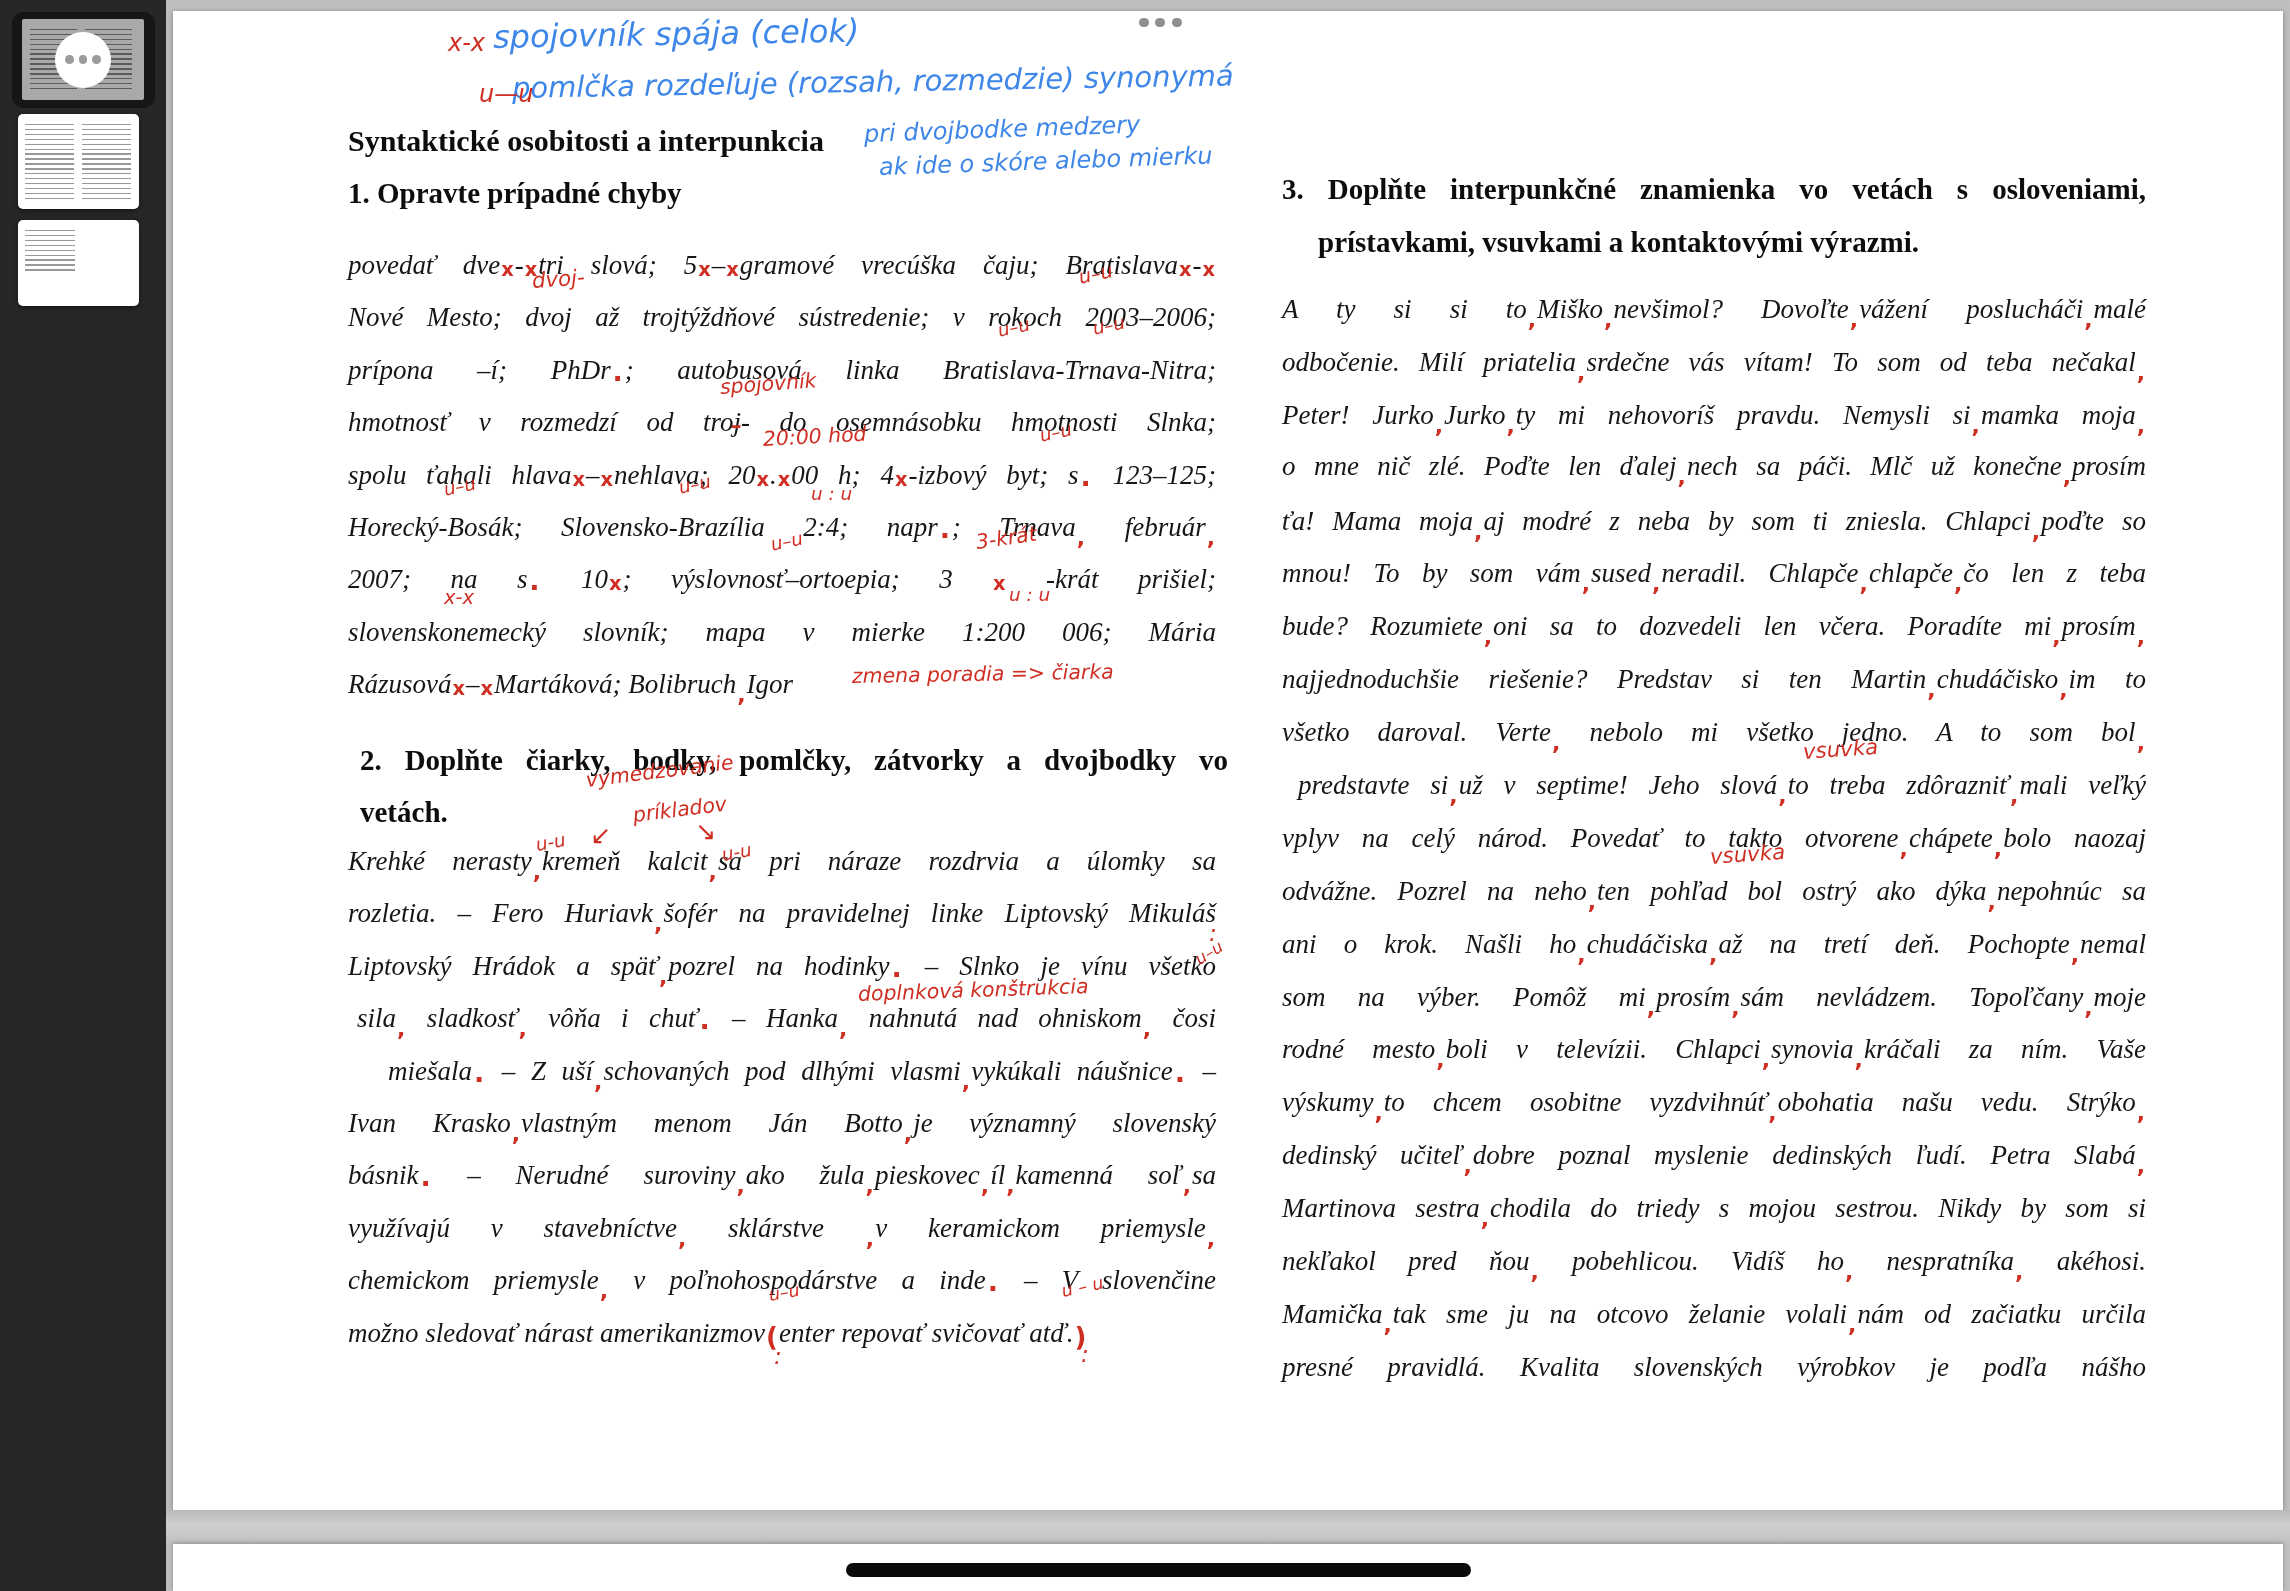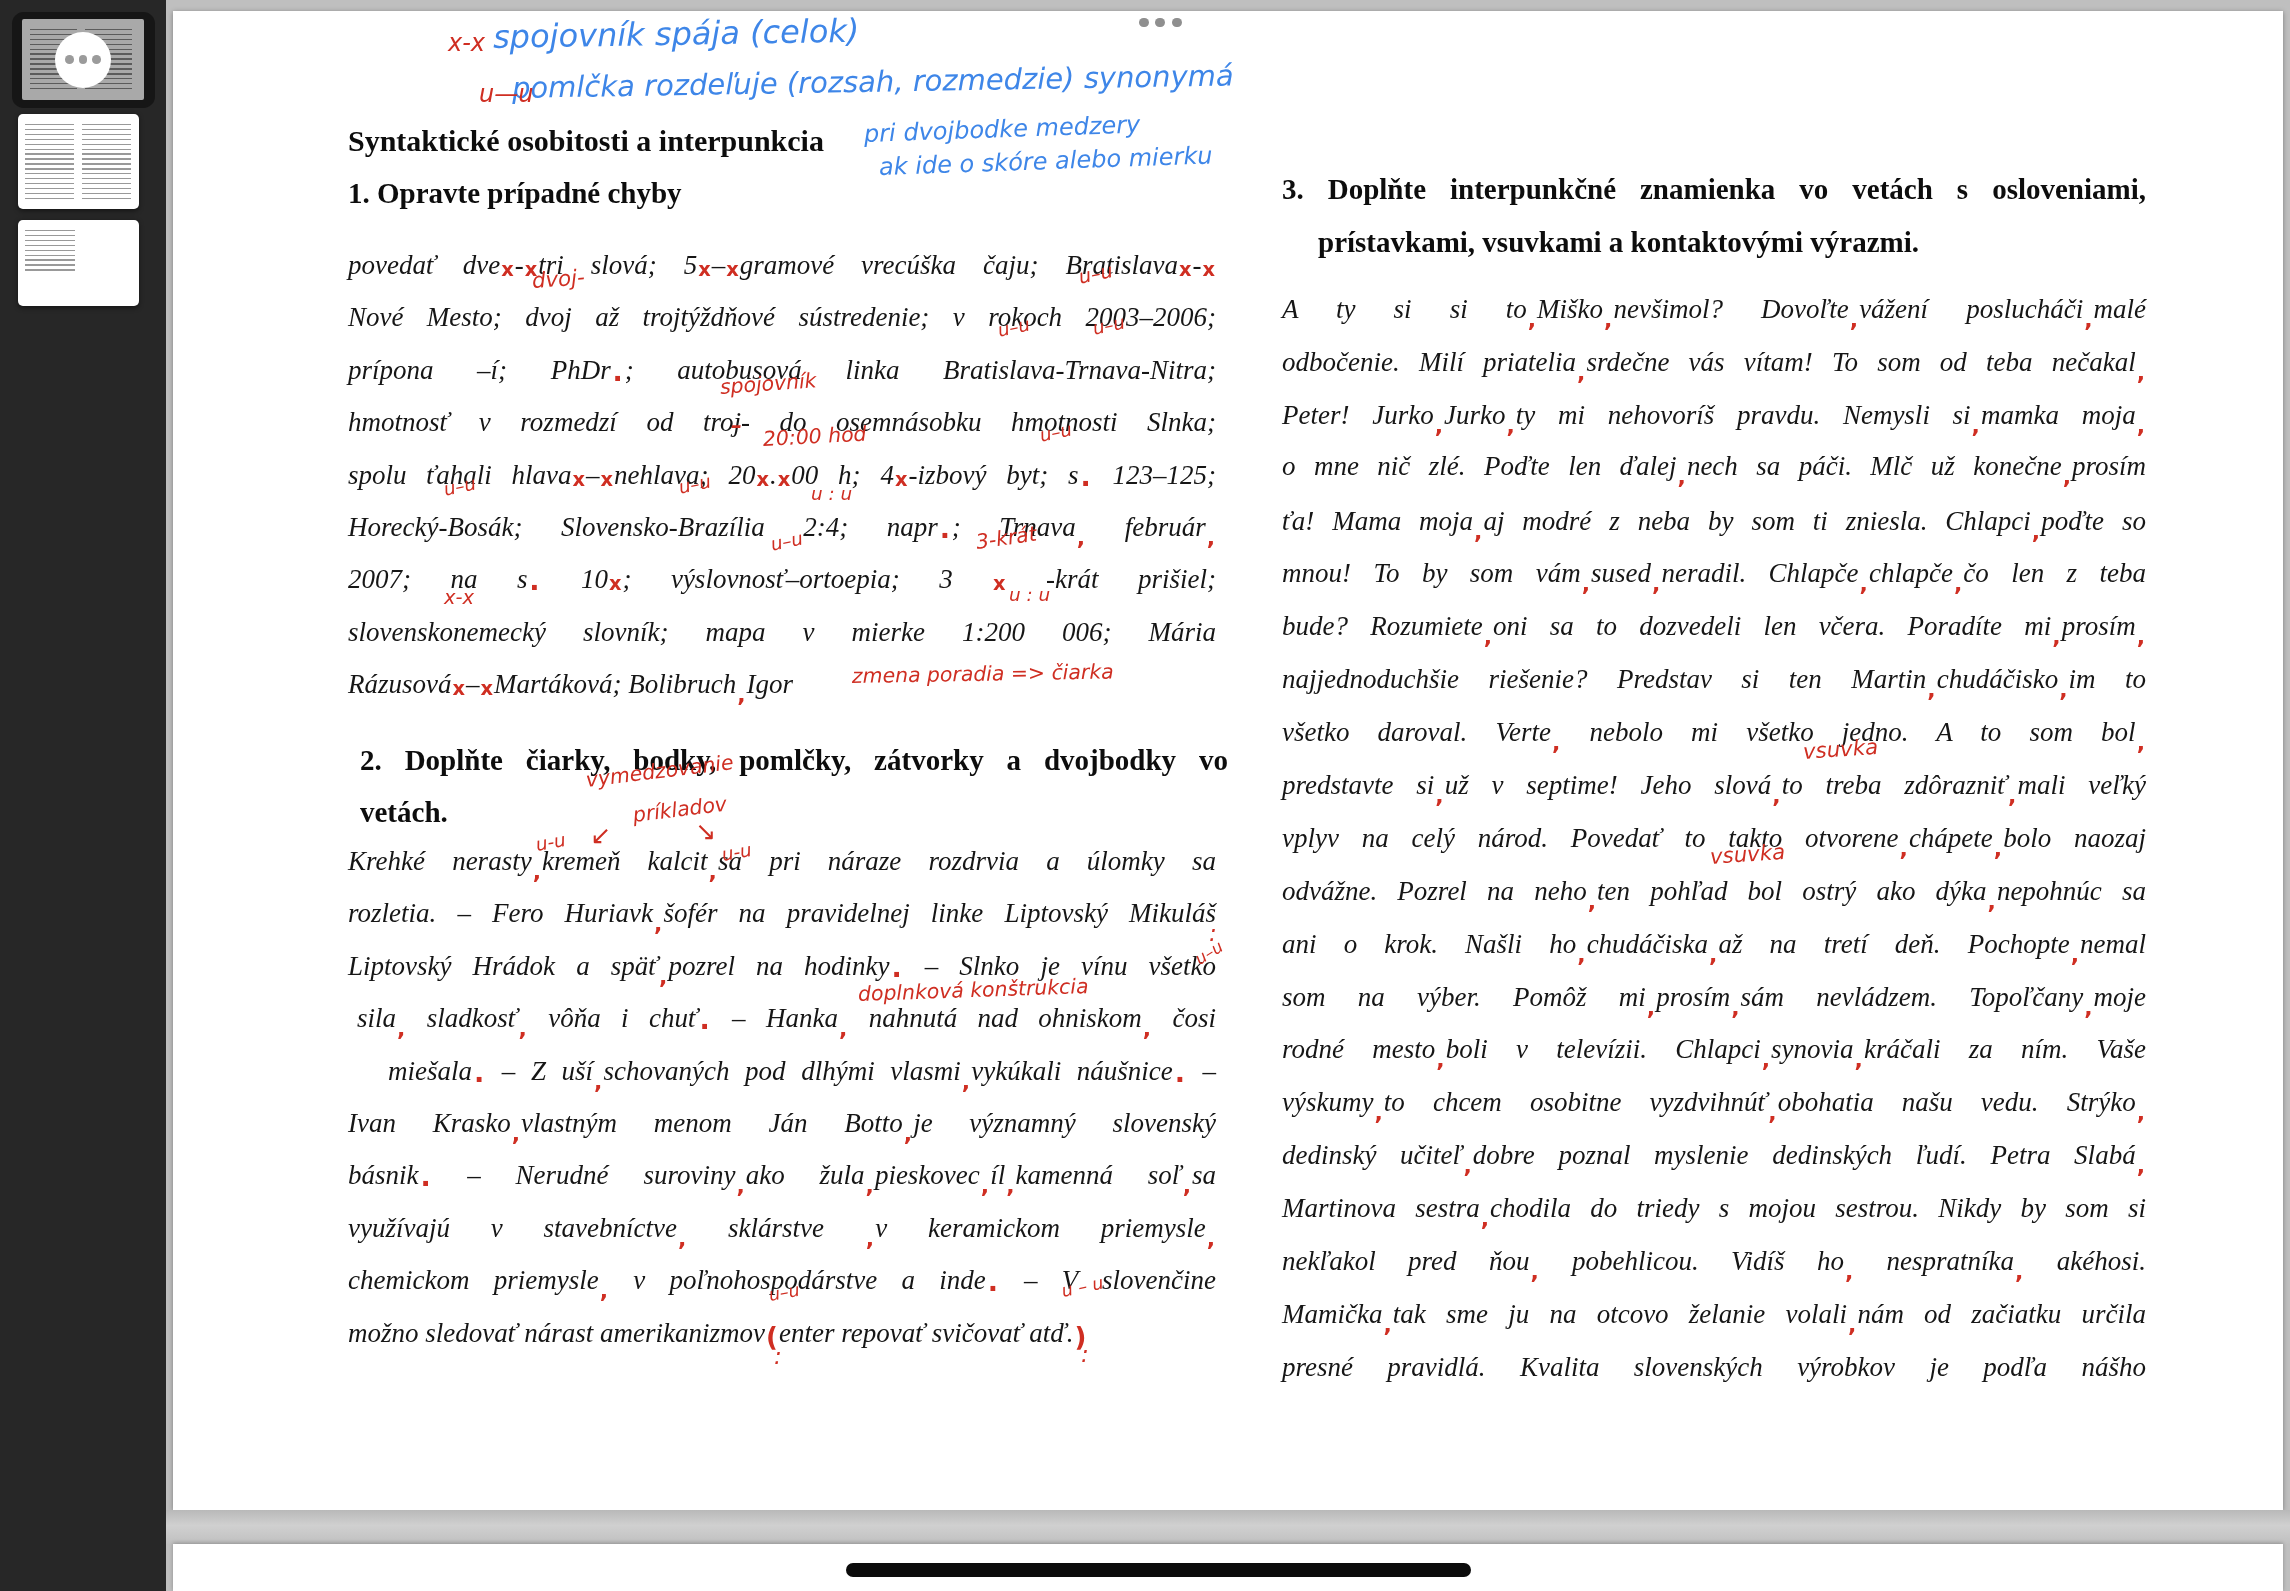--- a/index.html
+++ b/index.html
@@ -125,21 +125,21 @@
   <div class="col" style="left:1282px;top:283px;width:864px;height:1116px;">
       <div class="tline" style="top: 0px;">A ty si si to<span class="ri rc">,</span>Miško<span class="ri rc">,</span>nevšimol? Dovoľte<span class="ri rc">,</span>vážení poslucháči<span class="ri rc">,</span>malé</div>
       <div class="tline" style="top: 53px;">odbočenie. Milí priatelia<span class="ri rc">,</span>srdečne vás vítam! To som od teba nečakal<span class="ri rc">,</span></div>
       <div class="tline" style="top: 106px;">Peter! Jurko<span class="ri rc">,</span>Jurko<span class="ri rc">,</span>ty mi nehovoríš pravdu. Nemysli si<span class="ri rc">,</span>mamka moja<span class="ri rc">,</span></div>
       <div class="tline" style="top: 157px;">o mne nič zlé. Poďte len ďalej<span class="ri rc">,</span>nech sa páči. Mlč už konečne<span class="ri rc">,</span>prosím</div>
       <div class="tline" style="top: 212px;">ťa! Mama moja<span class="ri rc">,</span>aj modré z neba by som ti zniesla. Chlapci<span class="ri rc">,</span>poďte so</div>
       <div class="tline" style="top: 264px;">mnou! To by som vám<span class="ri rc">,</span>sused<span class="ri rc">,</span>neradil. Chlapče<span class="ri rc">,</span>chlapče<span class="ri rc">,</span>čo len z teba</div>
       <div class="tline" style="top: 317px;">bude? Rozumiete<span class="ri rc">,</span>oni sa to dozvedeli len včera. Poradíte mi<span class="ri rc">,</span>prosím<span class="ri rc">,</span></div>
       <div class="tline" style="top: 370px;">najjednoduchšie riešenie? Predstav si ten Martin<span class="ri rc">,</span>chudáčisko<span class="ri rc">,</span>im to</div>
       <div class="tline" style="top: 423px;">všetko daroval. Verte<span class="ri rc">,</span> nebolo mi všetko jedno. A to som bol<span class="ri rc">,</span></div>
-      <div class="tline" style="top: 476px;">predstavte si<span class="ri rc">,</span>už v septime! Jeho slová<span class="ri rc">,</span>to treba zdôrazniť<span class="ri rc">,</span>mali veľký</div>
+      <div class="tline" style="top: 476px; margin-left: 16px;">predstavte si<span class="ri rc">,</span>už v septime! Jeho slová<span class="ri rc">,</span>to treba zdôrazniť<span class="ri rc">,</span>mali veľký</div>
       <div class="tline" style="top: 529px;">vplyv na celý národ. Povedať to takto otvorene<span class="ri rc">,</span>chápete<span class="ri rc">,</span>bolo naozaj</div>
       <div class="tline" style="top: 582px;">odvážne. Pozrel na neho<span class="ri rc">,</span>ten pohľad bol ostrý ako dýka<span class="ri rc">,</span>nepohnúc sa</div>
       <div class="tline" style="top: 635px;">ani o krok. Našli ho<span class="ri rc">,</span>chudáčiska<span class="ri rc">,</span>až na tretí deň. Pochopte<span class="ri rc">,</span>nemal</div>
       <div class="tline" style="top: 688px;">som na výber. Pomôž mi<span class="ri rc">,</span>prosím<span class="ri rc">,</span>sám nevládzem. Topoľčany<span class="ri rc">,</span>moje</div>
       <div class="tline" style="top: 740px;">rodné mesto<span class="ri rc">,</span>boli v televízii. Chlapci<span class="ri rc">,</span>synovia<span class="ri rc">,</span>kráčali za ním. Vaše</div>
       <div class="tline" style="top: 793px;">výskumy<span class="ri rc">,</span>to chcem osobitne vyzdvihnúť<span class="ri rc">,</span>obohatia našu vedu. Strýko<span class="ri rc">,</span></div>
       <div class="tline" style="top: 846px;">dedinský učiteľ<span class="ri rc">,</span>dobre poznal myslenie dedinských ľudí. Petra Slabá<span class="ri rc">,</span></div>
       <div class="tline" style="top: 899px;">Martinova sestra<span class="ri rc">,</span>chodila do triedy s mojou sestrou. Nikdy by som si</div>
       <div class="tline" style="top: 952px;">nekľakol pred ňou<span class="ri rc">,</span> pobehlicou. Vidíš ho<span class="ri rc">,</span> nespratníka<span class="ri rc">,</span> akéhosi.</div>
       <div class="tline" style="top: 1005px;">Mamička<span class="ri rc">,</span>tak sme ju na otcovo želanie volali<span class="ri rc">,</span>nám od začiatku určila</div>

